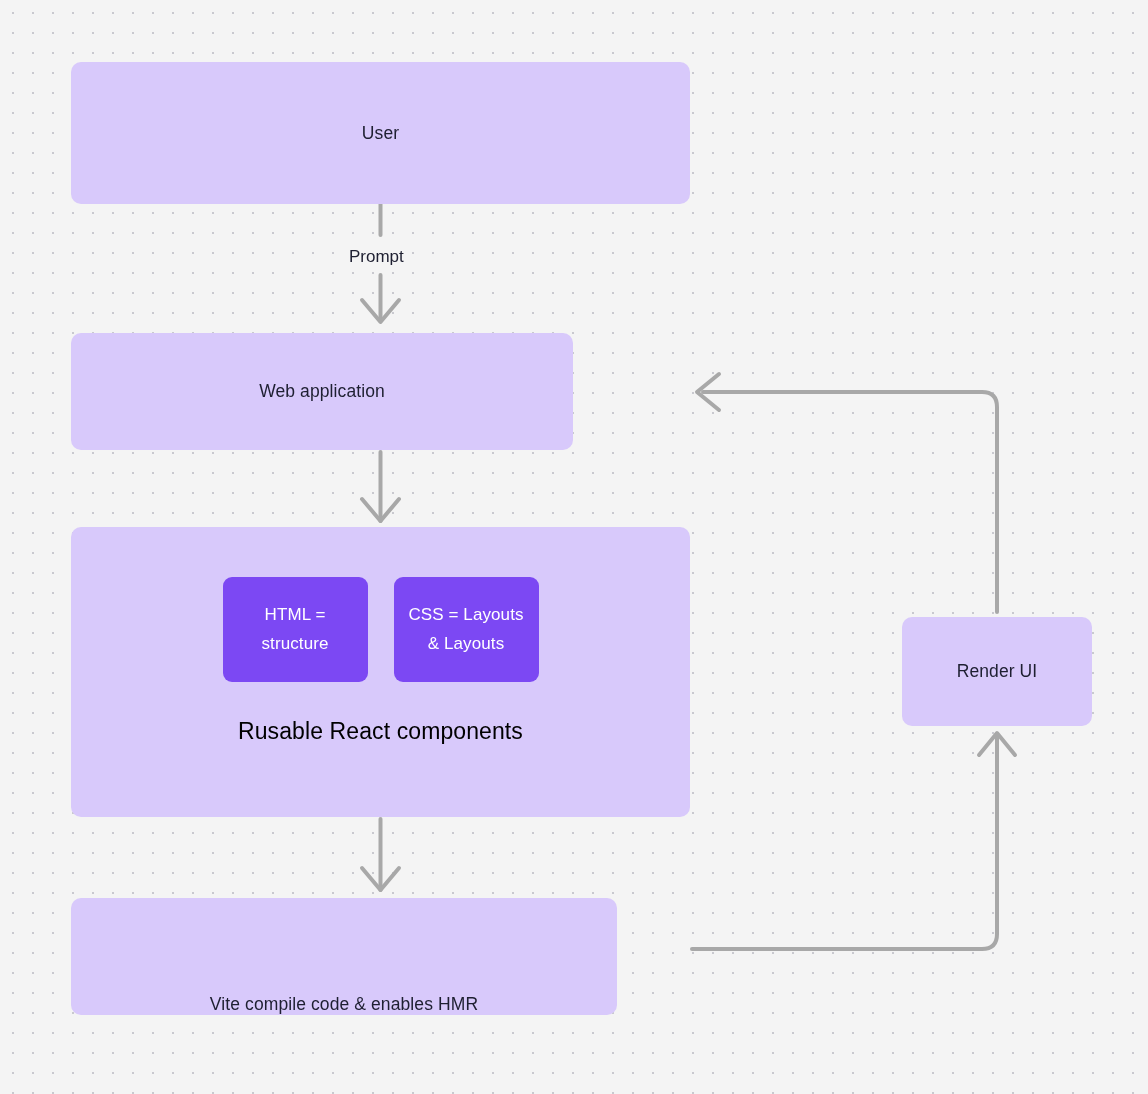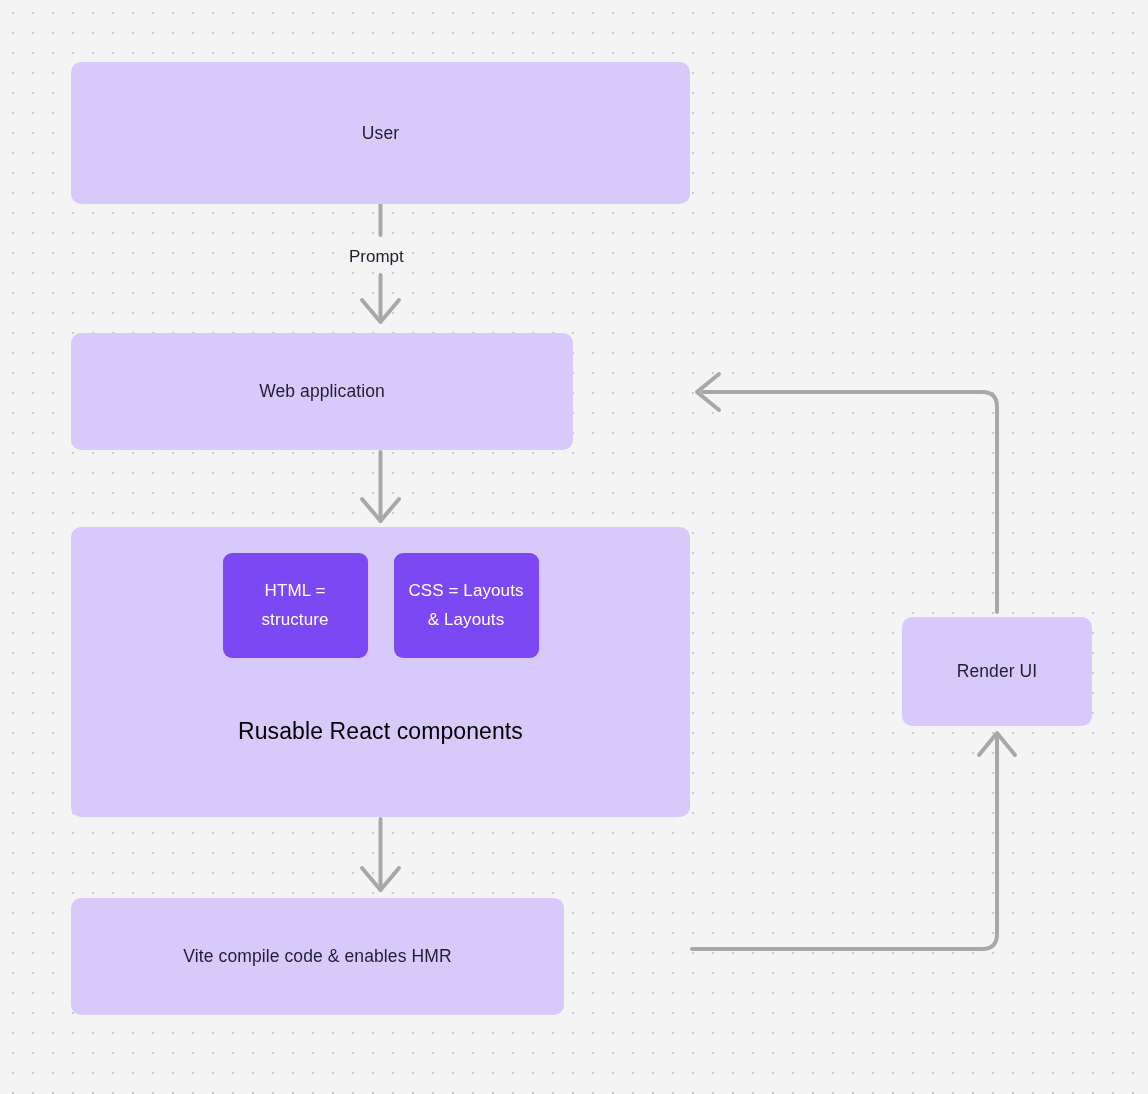--- a/index.html
+++ b/index.html
@@ -51,35 +51,35 @@
   }
 
   .node-lavender {
     background-color: #d8c9fb;
   }
 
   
   #node-user        { left: 71px;  top: 62px;  width: 619px; height: 142px; }
   #node-webapp      { left: 71px;  top: 333px; width: 502px; height: 117px; }
   #node-components  { left: 71px;  top: 527px; width: 619px; height: 290px; }
-  #node-vite        { left: 71px;  top: 898px; width: 493px; height: 117px; }
+  #node-vite        { left: 71px;  top: 898px; width: 546px; height: 117px; align-items: flex-end; }
   #node-render      { left: 902px; top: 617px; width: 190px; height: 109px; }
 
   
   .group-inner {
     position: absolute;
     left: 0; top: 0;
     width: 100%;
     height: 100%;
   }
 
   .chip-row {
     position: absolute;
     left: 0;
-    top: 26px;
+    top: 50px;
     width: 100%;
     display: flex;
     justify-content: center;
     gap: 26px;
   }
 
   .chip {
     width: 145px;
     height: 105px;
     border-radius: 9px;

